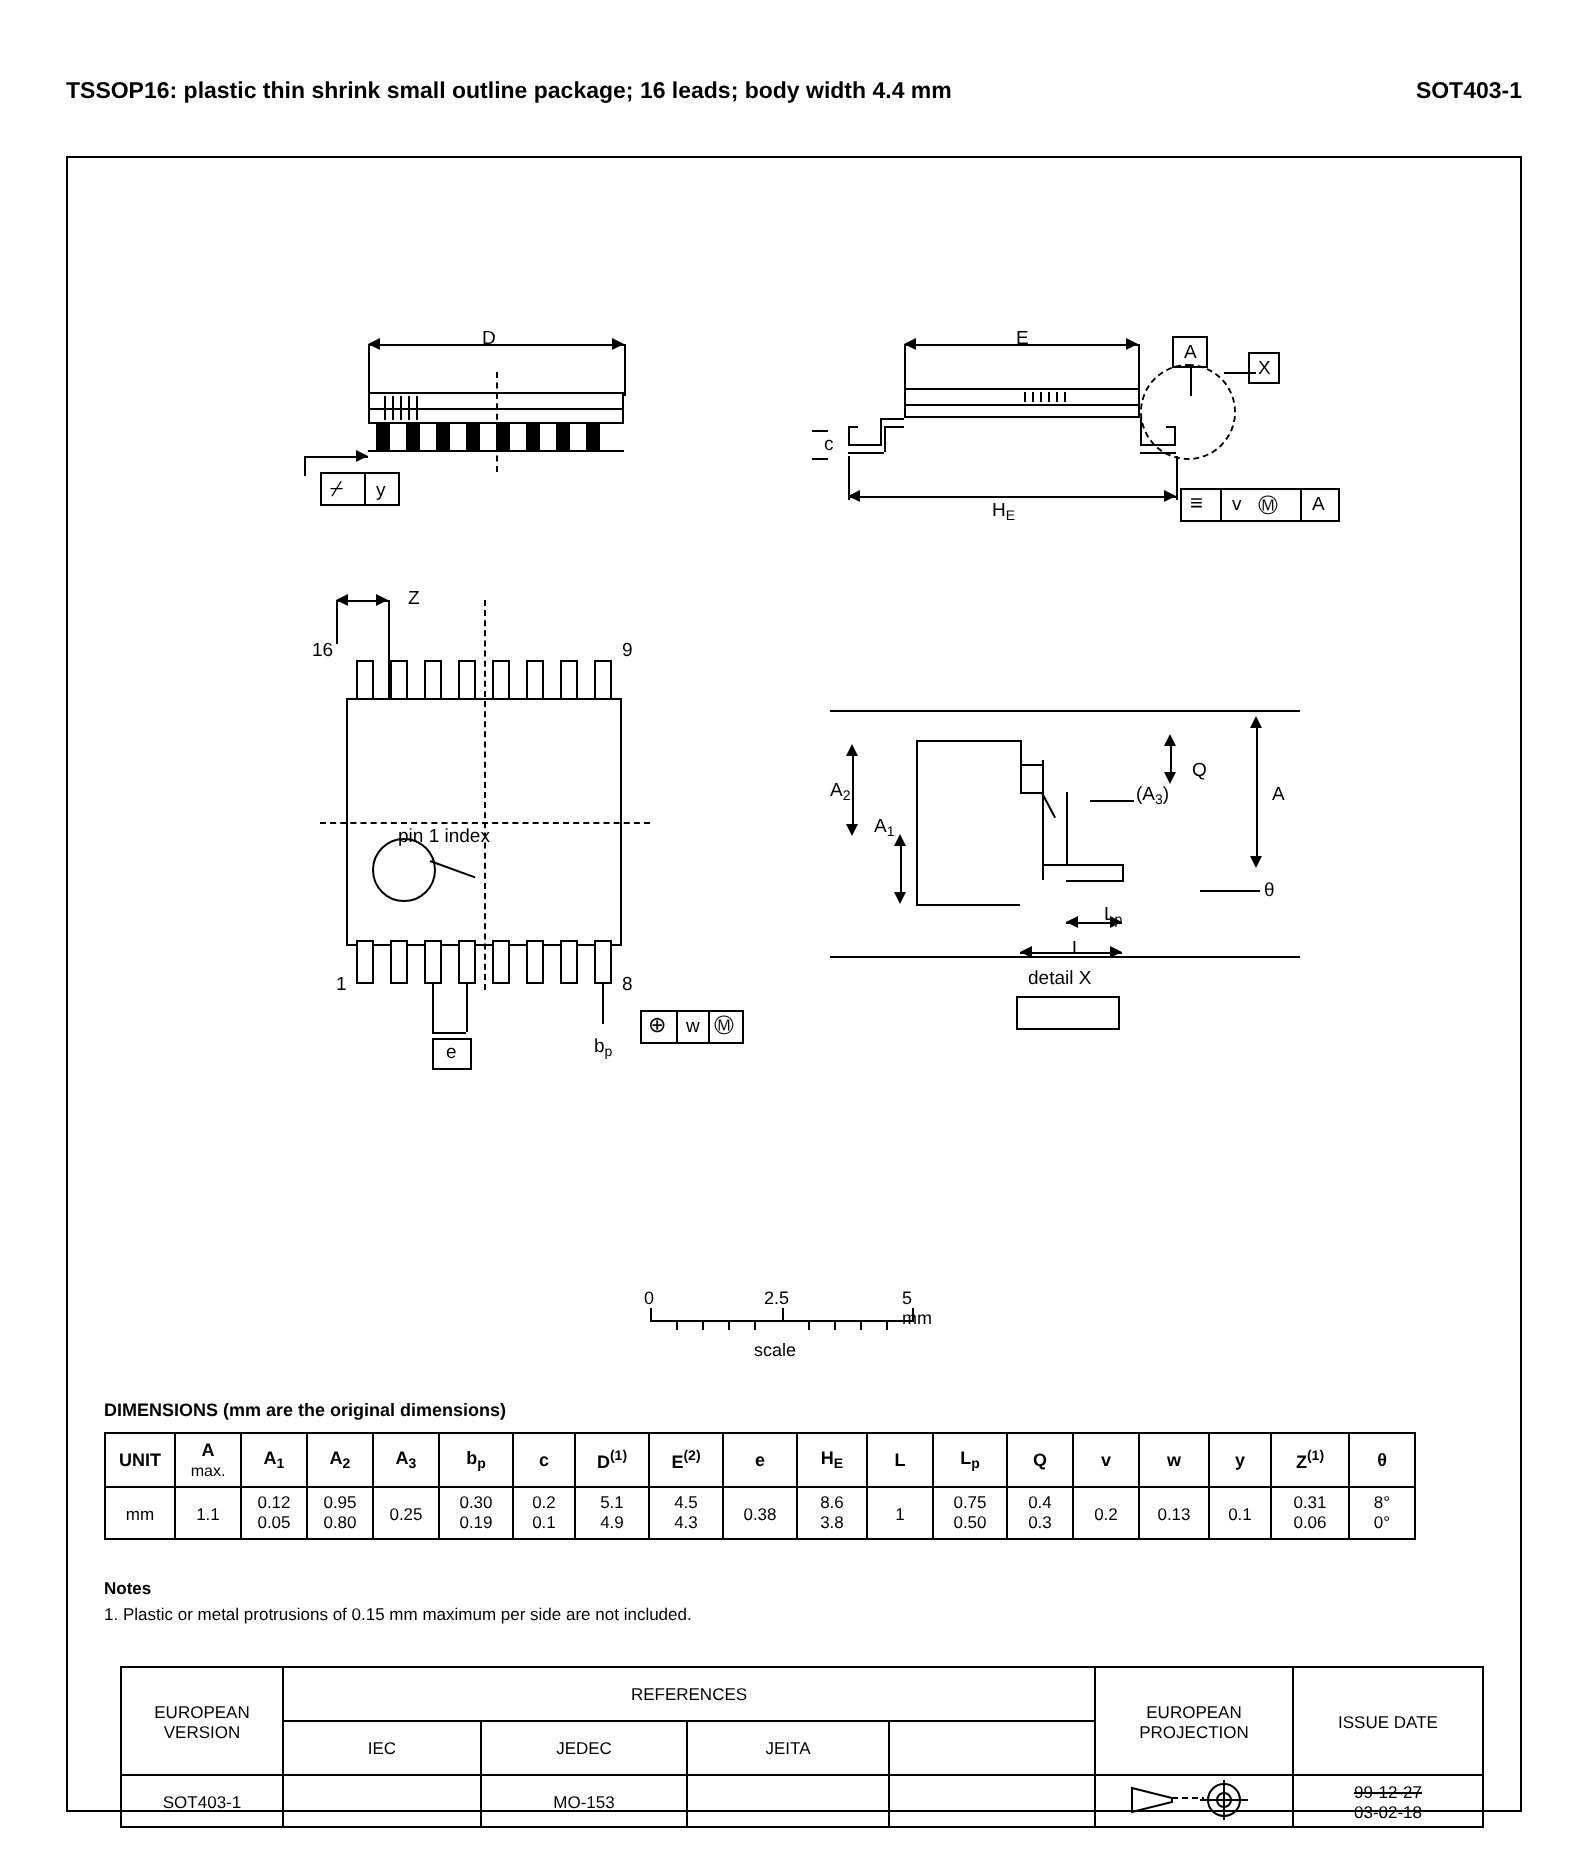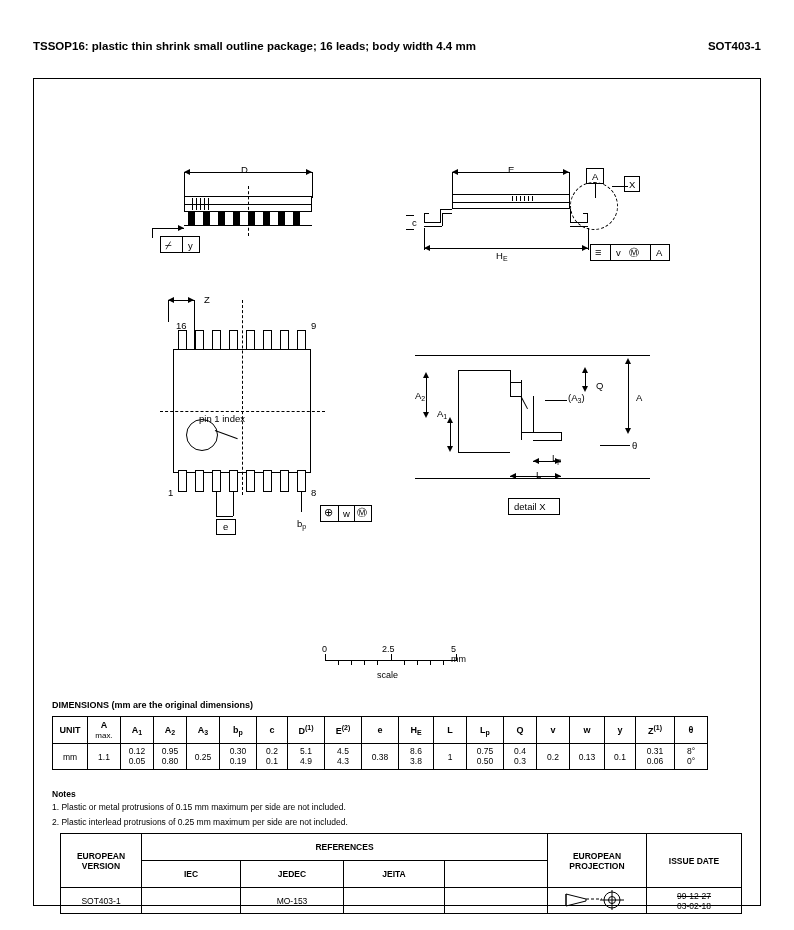--- a/index.html
+++ b/index.html
@@ -54,21 +54,21 @@
   .dimtbl .vals{height:26px;}
   .twolines{line-height:1.15;font-size:8.5px;}
 
   .dimtitle{position:absolute;left:52px;top:700px;font-size:9px;font-weight:bold;}
   .notes-h{position:absolute;left:52px;top:789px;font-size:8.5px;font-weight:bold;}
   .note1{position:absolute;left:52px;top:802px;font-size:8.5px;}
   .note2{position:absolute;left:52px;top:817px;font-size:8.5px;}
 
   .reftbl{position:absolute;left:60px;top:833px;font-size:8.5px;}
   .reftbl td{border:1px solid #000;text-align:center;vertical-align:middle;font-size:8.5px;}
-  .reftbl .hd{font-weight:bold;height:24px;}
+  .reftbl .hd{font-weight:normal;height:24px;}
   .reftbl .row{height:26px;}
   .strike{text-decoration:line-through;}
 
   
   .scalewrap{position:absolute;left:325px;top:650px;}
   .scale-axis{position:absolute;left:0;top:10px;width:132px;height:1px;background:#000;}
   .tick{position:absolute;top:10px;width:1px;height:5px;background:#000;}
   .tickbig{position:absolute;top:4px;width:1px;height:7px;background:#000;}
   .scale-lbl{position:absolute;font-size:9px;}
 </style>
@@ -188,21 +188,21 @@
 
   <div>
 
     <div class="ln h1px" style="left:168px;top:300px;width:26px;"></div>
     <div class="arrowL" style="left:168px;top:297px;"></div>
     <div class="arrowR" style="left:188px;top:297px;"></div>
     <div class="lbl" style="left:204px;top:294px;">Z</div>
     <div class="ln v1px" style="left:168px;top:300px;height:22px;"></div>
     <div class="ln v1px" style="left:194px;top:300px;height:50px;"></div>
 
-    <div class="lbl" style="left:176px;top:320px;text-align:right;">16</div>
+    <div class="lbl" style="left:156px;top:320px;text-align:right;">16</div>
     <div class="lbl" style="left:311px;top:320px;">9</div>
     <div class="lbl" style="left:168px;top:487px;">1</div>
     <div class="lbl" style="left:311px;top:487px;">8</div>
 
     <div class="pin" style="left:178px;top:330px;width:9px;height:22px;"></div>
     <div class="pin" style="left:195px;top:330px;width:9px;height:22px;"></div>
     <div class="pin" style="left:212px;top:330px;width:9px;height:22px;"></div>
     <div class="pin" style="left:229px;top:330px;width:9px;height:22px;"></div>
     <div class="pin" style="left:246px;top:330px;width:9px;height:22px;"></div>
     <div class="pin" style="left:263px;top:330px;width:9px;height:22px;"></div>
@@ -293,21 +293,21 @@
     <div class="arrowL" style="left:533px;top:458px;"></div>
     <div class="arrowR" style="left:555px;top:458px;"></div>
     <div class="lbl" style="left:552px;top:452px;"><span>L</span><span class="sub">p</span></div>
 
     <div class="ln h1px" style="left:510px;top:476px;width:51px;"></div>
     <div class="arrowL" style="left:510px;top:473px;"></div>
     <div class="arrowR" style="left:555px;top:473px;"></div>
     <div class="lbl" style="left:536px;top:469px;">L</div>
 
     <div class="box" style="left:508px;top:498px;width:52px;height:17px;"></div>
-    <div class="lbl" style="left:514px;top:501px;">detail X</div>
+    <div class="lbl" style="left:514px;top:484px;">detail X</div>
   </div>
 
   <div class="scalewrap">
     <div class="scale-axis"></div>
     <div class="tickbig" style="left:0;"></div>
     <div class="tick" style="left:13px;"></div>
     <div class="tick" style="left:26px;"></div>
     <div class="tick" style="left:39px;"></div>
     <div class="tick" style="left:52px;"></div>
     <div class="tickbig" style="left:66px;"></div>
@@ -366,21 +366,20 @@
       <td><span>0.13</span></td>
       <td><span>0.1</span></td>
       <td class="twolines"><span>0.31</span><br><span>0.06</span></td>
       <td class="twolines"><span>8°</span><br><span>0°</span></td>
     </tr>
   </tbody>
     </table>
 
   <div class="notes-h">Notes</div>
   <div class="note1">1. Plastic or metal protrusions of 0.15 mm maximum per side are not included.</div>
-  <div class="note2">2. Plastic interlead protrusions of 0.25 mm maximum per side are not included.</div>
 
   <table class="reftbl">
     <tbody>
         <tr>
       <td class="hd" rowspan="2" style="width:78px;">
         <span>EUROPEAN</span><br><span>VERSION</span>
       </td>
       <td class="hd" colspan="4" style="width:394px;">REFERENCES</td>
       <td class="hd" rowspan="2" style="width:96px;">
         <span>EUROPEAN</span><br><span>PROJECTION</span>

